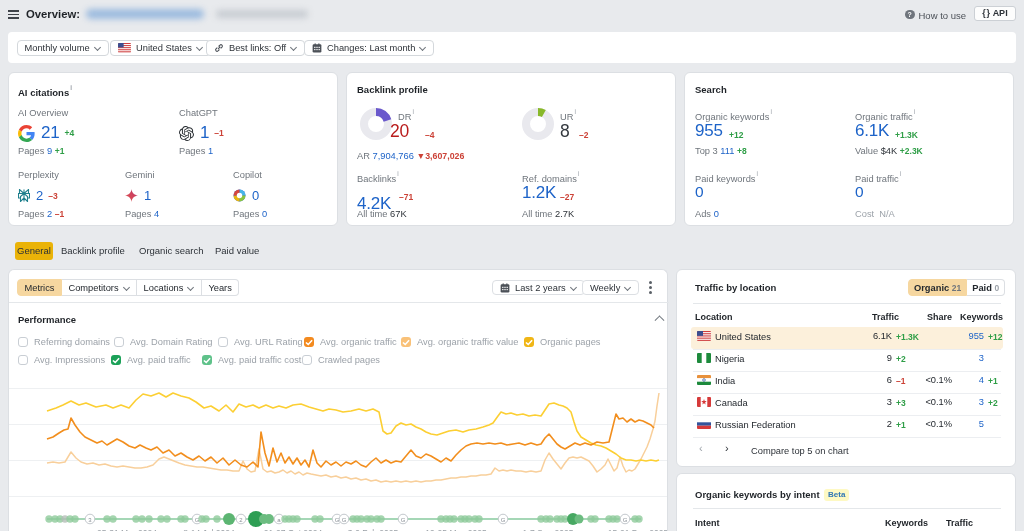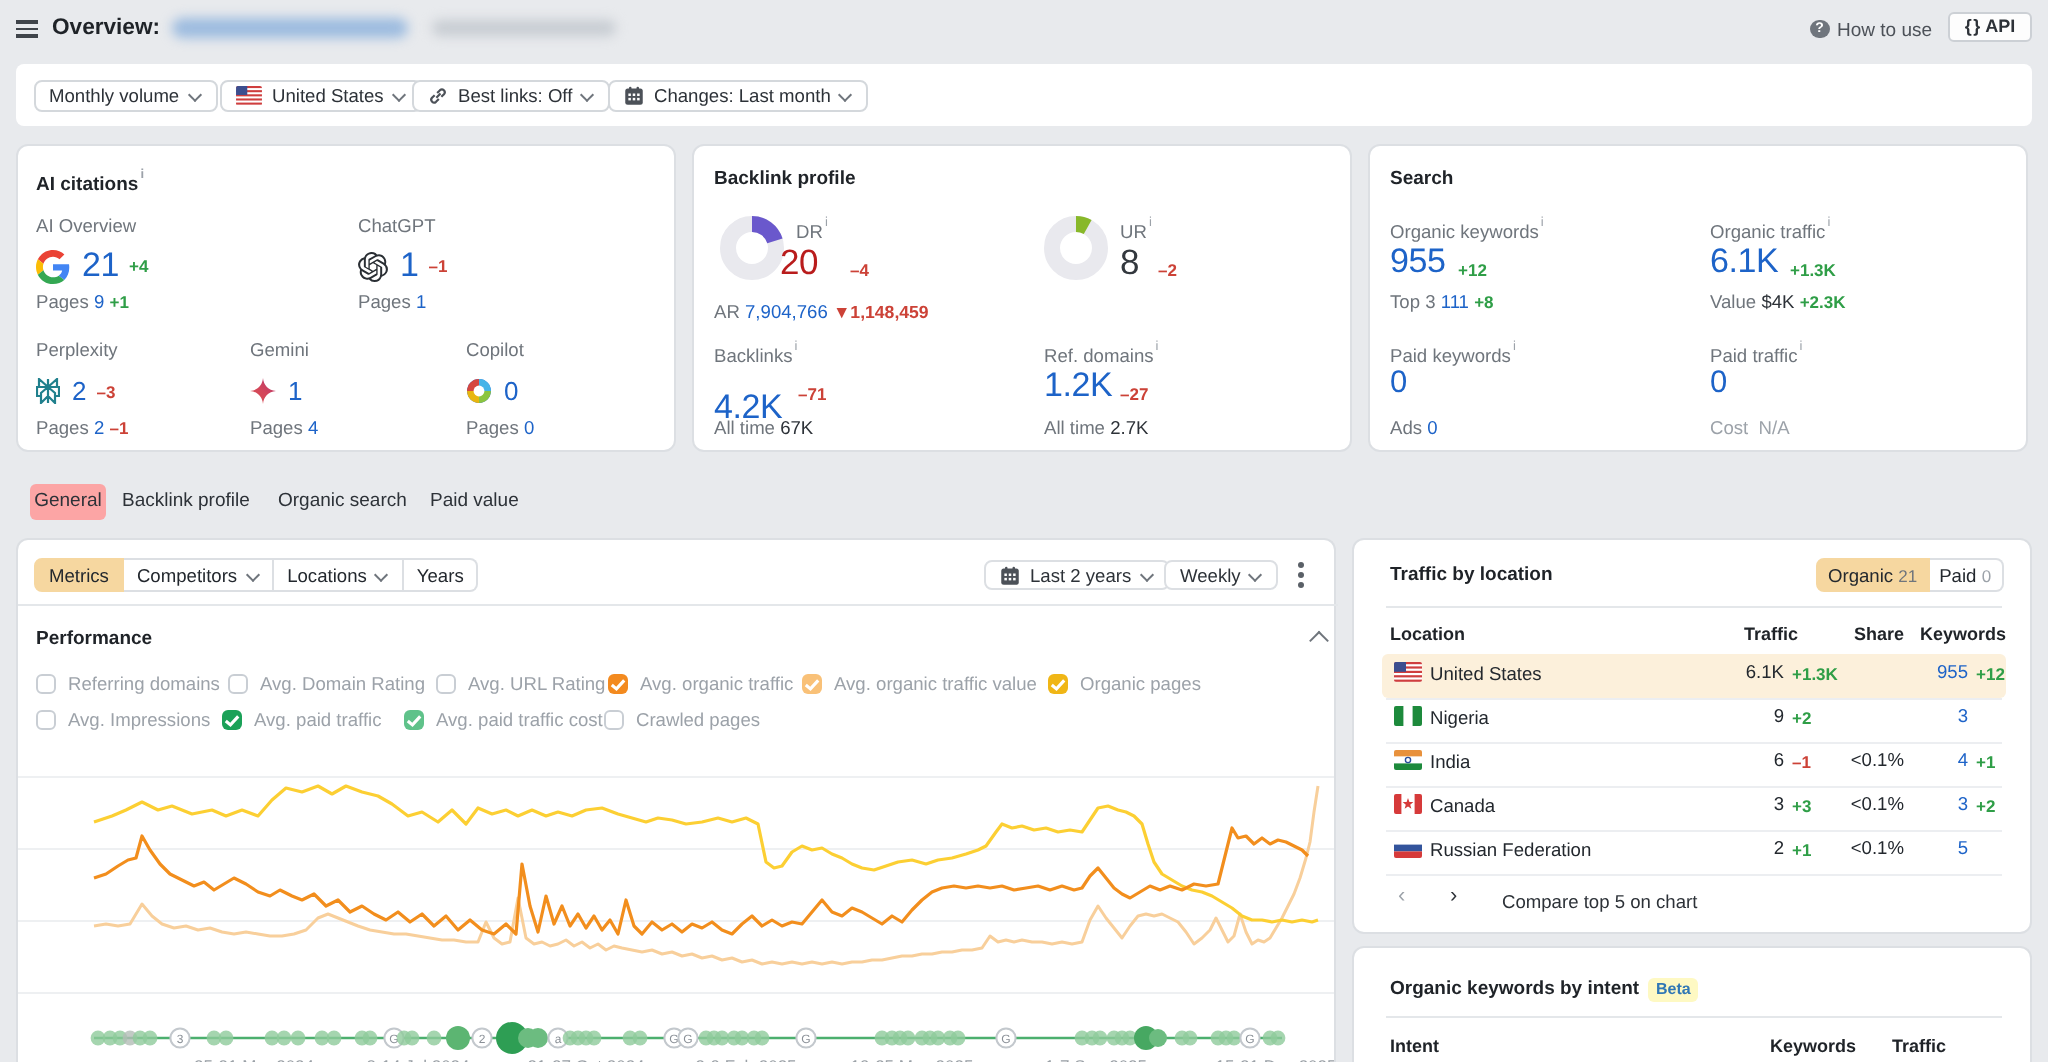--- a/index.html
+++ b/index.html
@@ -155,21 +155,21 @@
   <div class="abs chg red" style="left:78px;top:57px;">–4</div>
 
   <svg class="abs" style="left:175px;top:35px;" width="32" height="32" viewBox="0 0 32 32">
     <circle cx="16" cy="16" r="12" fill="none" stroke="#e9e9ee" stroke-width="8"></circle>
     <circle cx="16" cy="16" r="12" fill="none" stroke="#88b829" stroke-width="8" stroke-dasharray="6.1 69.3" transform="rotate(-90 16 16)"></circle>
   </svg>
   <div class="abs gray" style="left:213px;top:35px;">UR<span class="sup">i</span></div>
   <div class="abs" style="left:213px;top:48px;font-size:17.5px;color:#33383e;">8</div>
   <div class="abs chg red" style="left:232px;top:57px;">–2</div>
 
-  <div class="abs" style="left:10px;top:78px;"><span class="gray">AR</span> <span class="blue">7,904,766</span> <span class="red" style="font-size:8.8px;font-weight:bold;">▼1,148,459</span></div>
+  <div class="abs" style="left:10px;top:78px;"><span class="gray">AR</span> <span class="blue">7,904,766</span> <span class="red" style="font-size:8.8px;font-weight:bold;">▼3,607,026</span></div>
 
   <div class="abs gray" style="left:10px;top:97px;">Backlinks<span class="sup">i</span></div>
   <div class="abs bignum" style="left:10px;top:121px;">4.2K</div>
   <div class="abs chg red" style="left:52px;top:119px;">–71</div>
   <div class="abs" style="left:10px;top:136px;"><span class="gray">All time</span> <span class="dark">67K</span></div>
 
   <div class="abs gray" style="left:175px;top:97px;">Ref. domains<span class="sup">i</span></div>
   <div class="abs bignum" style="left:175px;top:110px;">1.2K</div>
   <div class="abs chg red" style="left:213px;top:119px;">–27</div>
   <div class="abs" style="left:175px;top:136px;"><span class="gray">All time</span> <span class="dark">2.7K</span></div>
@@ -186,21 +186,21 @@
   <div class="abs" style="left:170px;top:73px;"><span class="gray">Value</span> <span class="dark">$4K</span> <span class="chg green">+2.3K</span></div>
   <div class="abs gray" style="left:10px;top:97px;">Paid keywords<span class="sup">i</span></div>
   <div class="abs" style="left:10px;top:110px;font-size:15.5px;color:#1d63c8;">0</div>
   <div class="abs" style="left:10px;top:136px;"><span class="gray">Ads</span> <span class="blue">0</span></div>
   <div class="abs gray" style="left:170px;top:97px;">Paid traffic<span class="sup">i</span></div>
   <div class="abs" style="left:170px;top:110px;font-size:15.5px;color:#1d63c8;">0</div>
   <div class="abs lgray" style="left:170px;top:136px;">Cost&nbsp; N/A</div>
 </div>
 
 <div class="abs" style="left:0;top:242px;height:18px;font-size:9.5px;color:#2d3238;">
-  <span class="abs" style="left:15px;top:0;width:38px;height:18px;background:#fca5a5;border-radius:3px;text-align:center;line-height:18px;">General</span>
+  <span class="abs" style="left:15px;top:0;width:38px;height:18px;background:#eab308;border-radius:3px;text-align:center;line-height:18px;">General</span>
   <span class="abs" style="left:61px;top:0;height:18px;line-height:18px;white-space:nowrap;">Backlink profile</span>
   <span class="abs" style="left:139px;top:0;height:18px;line-height:18px;white-space:nowrap;">Organic search</span>
   <span class="abs" style="left:215px;top:0;height:18px;line-height:18px;white-space:nowrap;">Paid value</span>
 </div>
 
 <div class="card" id="panel-left" style="left:8px;top:269px;width:660px;height:263px;border-radius:6px 6px 0 0;border-bottom:none;">
 
   <div class="abs" style="left:8px;top:9px;height:17px;display:flex;font-size:9.3px;">
     <span style="background:#f6d7a0;border:1px solid #f6d7a0;border-radius:4px 0 0 4px;padding:1px 6.5px 0;line-height:15px;">Metrics</span>
       <span style="border:1px solid #dcdfe3;border-left:none;padding:1px 6.5px 0;line-height:15px;">Competitors<span class="carr"></span></span>
@@ -344,21 +344,21 @@
 <text x="284" y="150" font-size="8.5" fill="#9aa0a6" text-anchor="middle" font-family="Liberation Sans, sans-serif">21-27 Oct 2024</text>
 <text x="364" y="150" font-size="8.5" fill="#9aa0a6" text-anchor="middle" font-family="Liberation Sans, sans-serif">3-9 Feb 2025</text>
 <text x="447" y="150" font-size="8.5" fill="#9aa0a6" text-anchor="middle" font-family="Liberation Sans, sans-serif">19-25 May 2025</text>
 <text x="539" y="150" font-size="8.5" fill="#9aa0a6" text-anchor="middle" font-family="Liberation Sans, sans-serif">1-7 Sep 2025</text>
 <text x="629" y="150" font-size="8.5" fill="#9aa0a6" text-anchor="middle" font-family="Liberation Sans, sans-serif">15-21 Dec 2025</text>
 </svg></div>
 </div>
 
 <div class="card" id="panel-loc" style="left:676px;top:269px;width:340px;height:198px;">
   <div class="abs bold" style="left:18px;top:12px;font-size:9.5px;color:#1f2328;">Traffic by location</div>
-  <div class="abs" style="left:231px;top:9px;height:17px;display:flex;font-size:9.3px;">
+  <div class="abs" style="left:231px;top:9px;height:17px;display:flex;font-size:9.3px;font-weight:bold;">
     <span style="background:#f6d7a0;border:1px solid #f6d7a0;border-radius:4px 0 0 4px;padding:1px 5px 0;line-height:15px;">Organic <span class="gray" style="font-size:8.5px;">21</span></span>
       <span style="border:1px solid #dcdfe3;border-left:none;border-radius:0 4px 4px 0;padding:1px 5px 0;line-height:15px;">Paid <span class="lgray" style="font-size:8.5px;">0</span></span>
   </div>
   <div class="abs" style="left:16px;top:33px;width:308px;height:1px;background:#e4e7ea;"></div>
   <div class="abs bold" style="left:18px;top:42px;font-size:9px;color:#1f2328;">Location</div>
   <div class="abs bold" style="left:0;top:42px;width:222px;text-align:right;font-size:9px;color:#1f2328;">Traffic</div>
   <div class="abs bold" style="left:0;top:42px;width:275px;text-align:right;font-size:9px;color:#1f2328;">Share</div>
   <div class="abs bold" style="left:0;top:42px;width:326px;text-align:right;font-size:9px;color:#1f2328;">Keywords</div>
 
   <div class="abs" style="left:14px;top:57px;width:312px;height:22px;background:#fcf0db;border-radius:3px;"></div>

